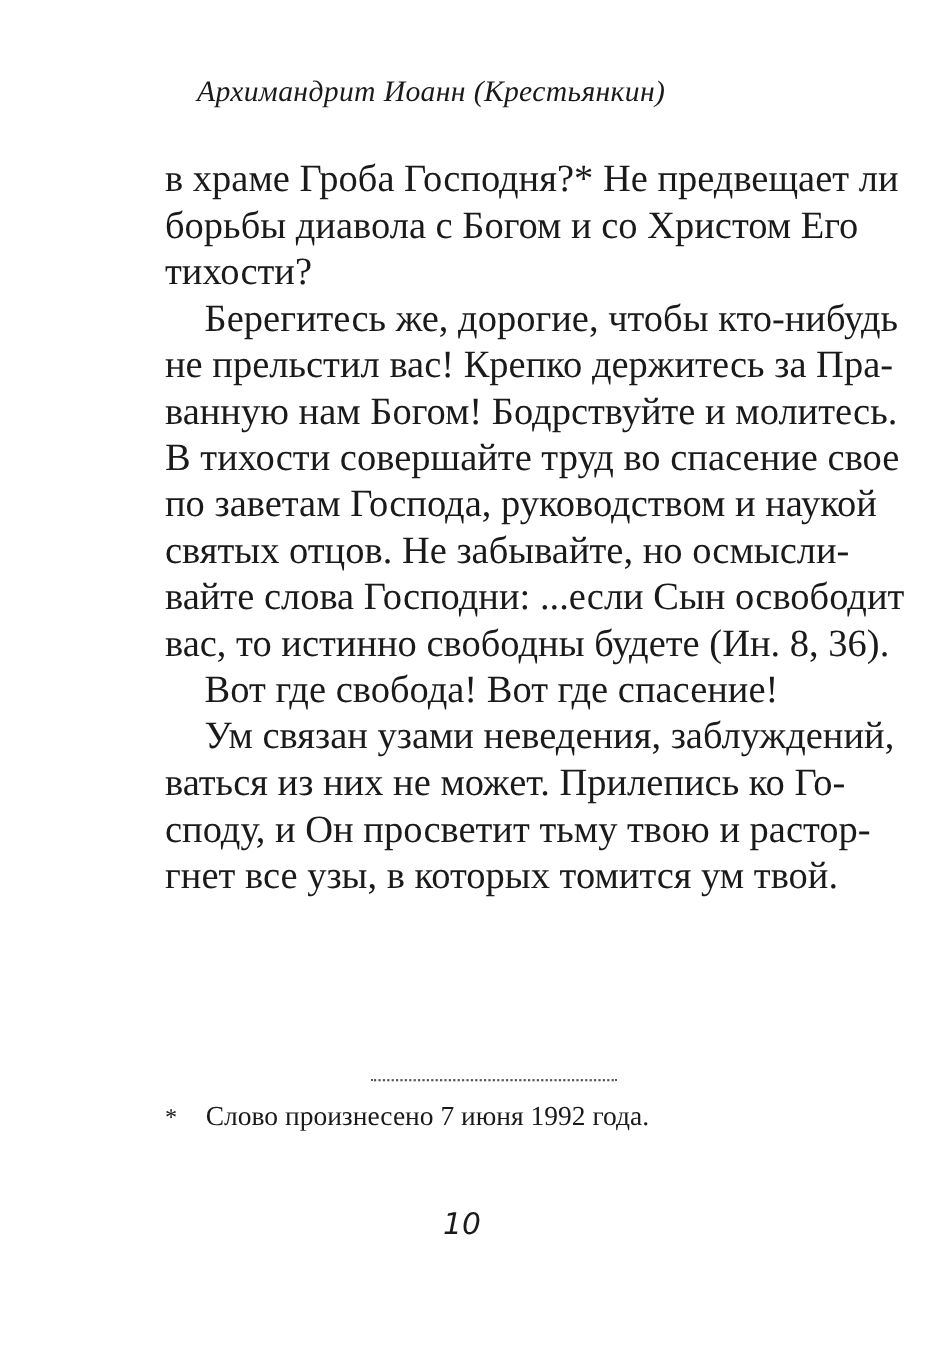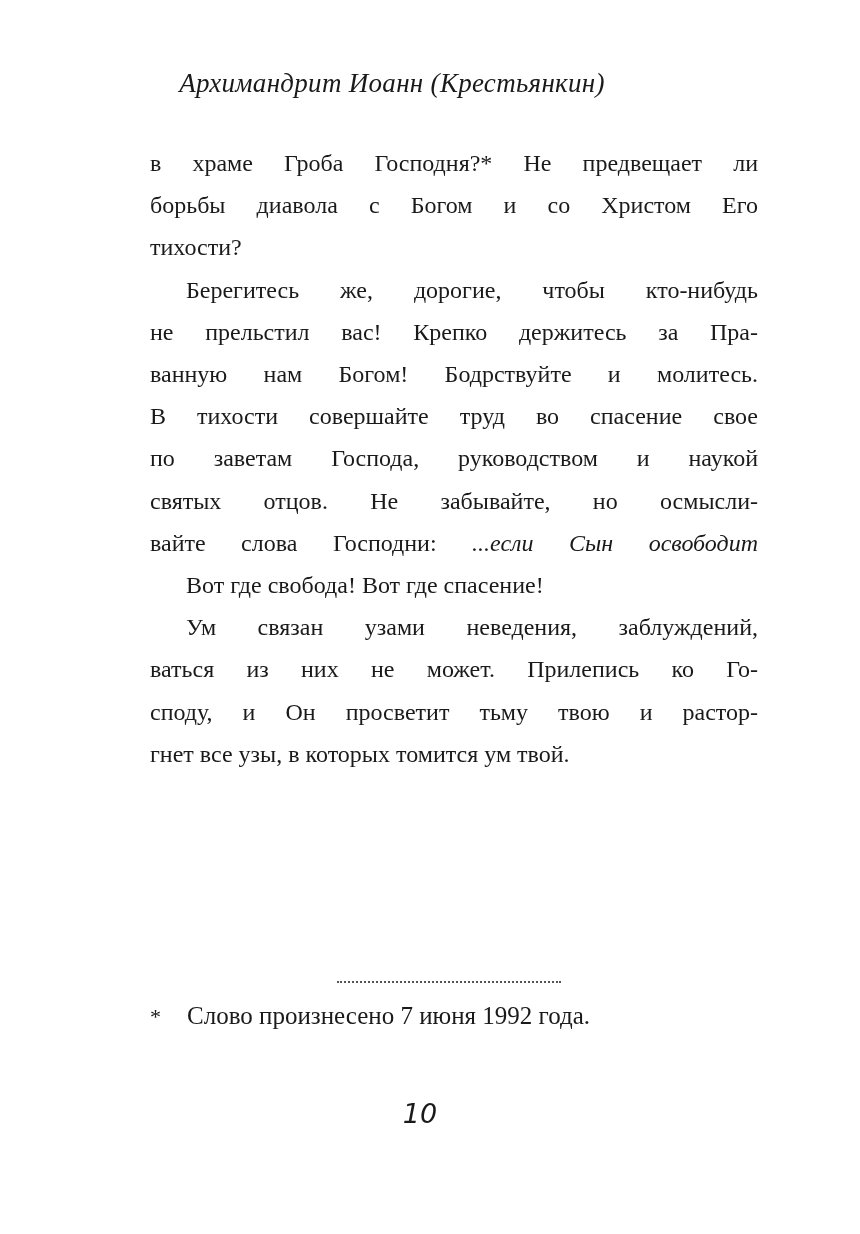--- a/index.html
+++ b/index.html
@@ -9,26 +9,26 @@
       font-family: "Liberation Serif", "DejaVu Serif", serif;
     }
     .running-head {
       position: absolute; top: 68px; left: 0; width: 740px;
       text-align: center;
       font-style: italic; font-size: 27px; letter-spacing: 0.3px;
       padding-left: 44px; box-sizing: border-box;
     }
     .body-text {
       position: absolute; top: 142px; left: 150px; width: 608px;
-      font-size: 24px; line-height: 42.2px;
+      font-size: 35px; line-height: 42.2px;
     }
     .line { display: block; white-space: nowrap; text-align: justify; text-align-last: justify; }
     .line.last { text-align-last: left; }
     .line.indent { padding-left: 36px; }
-    .it { font-style: italic; }
+    .it { }
     .footnote-rule {
       position: absolute; top: 981px; left: 337px; width: 224px; height: 0;
       border-top: 2px dotted #555;
     }
     .footnote {
       position: absolute; top: 1002px; left: 150px; font-size: 25px;
       white-space: nowrap;
     }
     .fn-mark { display: inline-block; width: 37px; font-size: 22px; }
     .folio {
@@ -47,20 +47,21 @@
   <span class="line">в храме Гроба Господня?* Не предвещает ли</span>
   <span class="line">борьбы диавола с Богом и со Христом Его</span>
   <span class="line last">тихости?</span>
   <span class="line indent">Берегитесь же, дорогие, чтобы кто-нибудь</span>
   <span class="line">не прельстил вас! Крепко держитесь за Пра-</span>
   <span class="line">ванную нам Богом! Бодрствуйте и молитесь.</span>
   <span class="line">В тихости совершайте труд во спасение свое</span>
   <span class="line">по заветам Господа, руководством и наукой</span>
   <span class="line">святых отцов. Не забывайте, но осмысли-</span>
   <span class="line"><span>вайте слова Господни: </span><span class="it">...если Сын освободит</span></span>
+  <span class="line last"><span class="it">вас, то истинно свободны будете</span><span> (Ин. 8, 36).</span></span>
   <span class="line indent last">Вот где свобода! Вот где спасение!</span>
   <span class="line indent">Ум связан узами неведения, заблуждений,</span>
   <span class="line">ваться из них не может. Прилепись ко Го-</span>
   <span class="line">споду, и Он просветит тьму твою и растор-</span>
   <span class="line last">гнет все узы, в которых томится ум твой.</span>
 </div>
 
 <div class="footnote-rule"></div>
 
 <div class="footnote">

